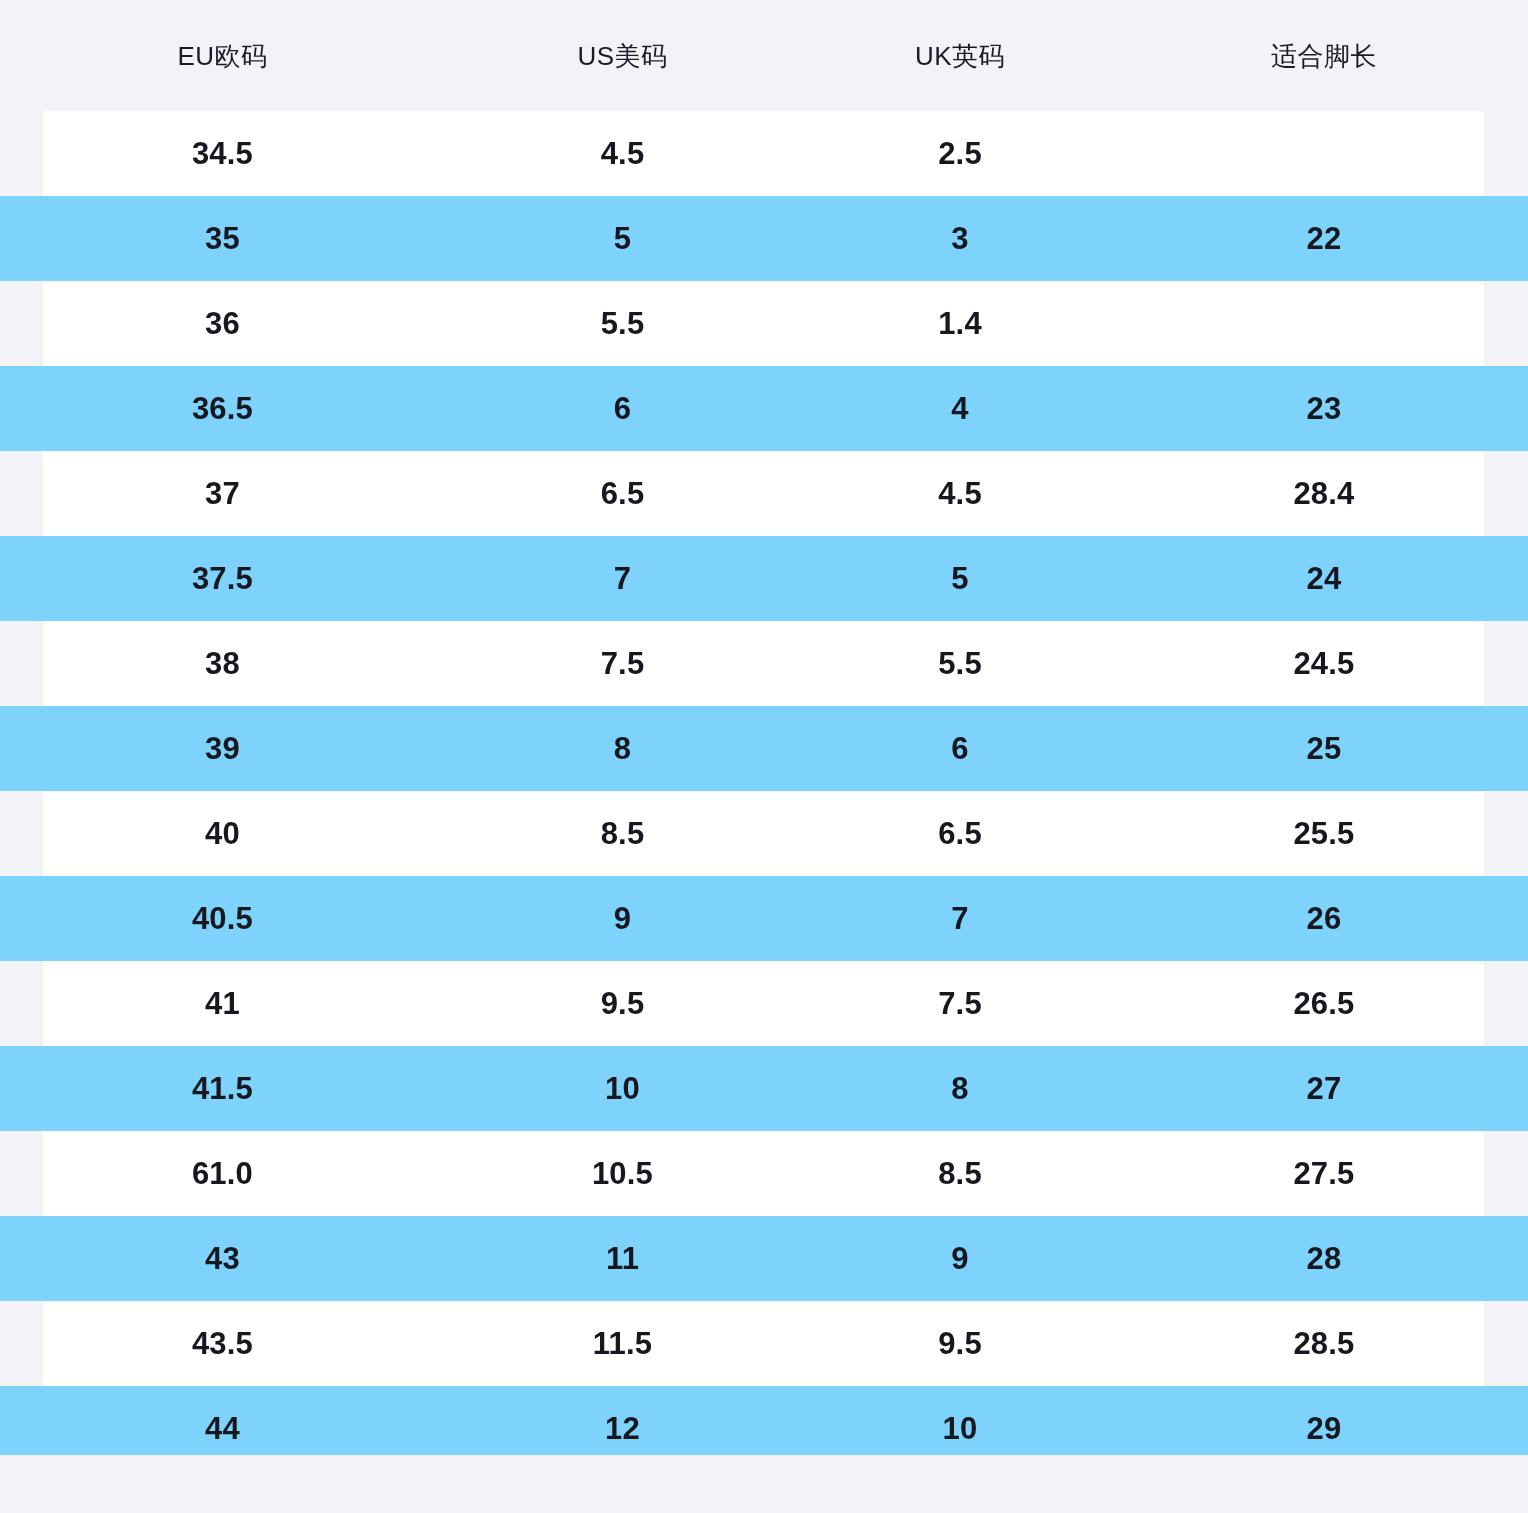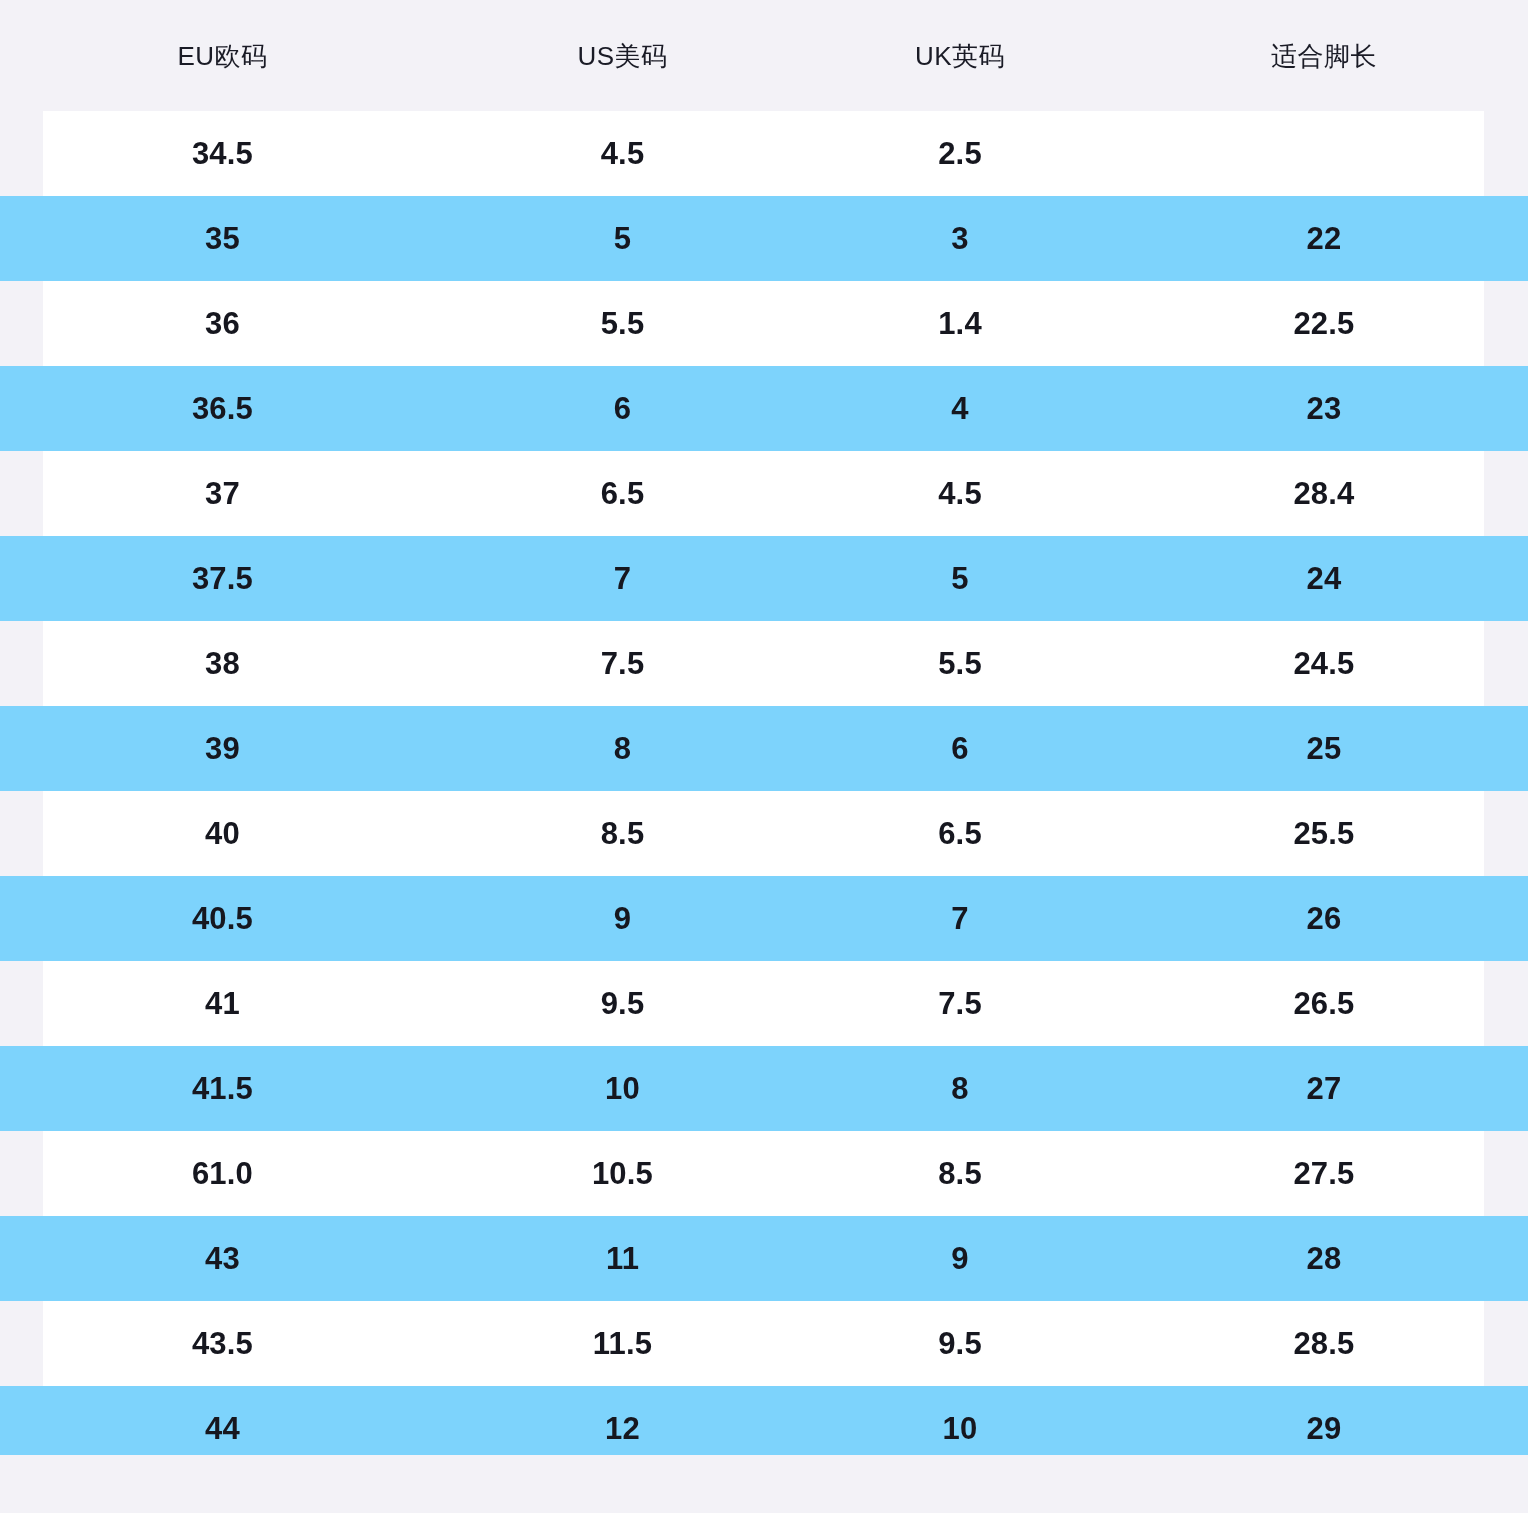--- a/index.html
+++ b/index.html
@@ -118,21 +118,20 @@
       <div class="chart-row even">
         <div class="cell col-eu">35</div>
         <div class="cell col-us">5</div>
         <div class="cell col-uk">3</div>
         <div class="cell col-len">22</div>
       </div>
       <div class="chart-row odd">
         <div class="cell col-eu">36</div>
         <div class="cell col-us">5.5</div>
         <div class="cell col-uk">1.4</div>
-        <div class="cell col-len">22.5</div>
       </div>
       <div class="chart-row even">
         <div class="cell col-eu">36.5</div>
         <div class="cell col-us">6</div>
         <div class="cell col-uk">4</div>
         <div class="cell col-len">23</div>
       </div>
       <div class="chart-row odd">
         <div class="cell col-eu">37</div>
         <div class="cell col-us">6.5</div>

